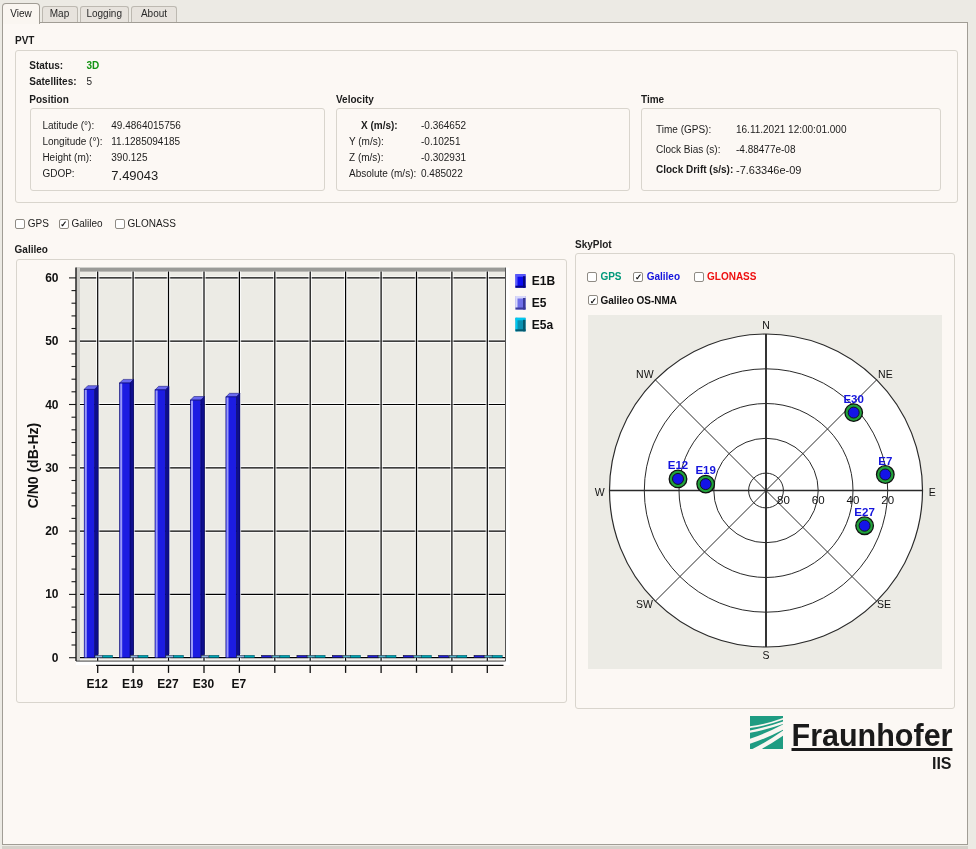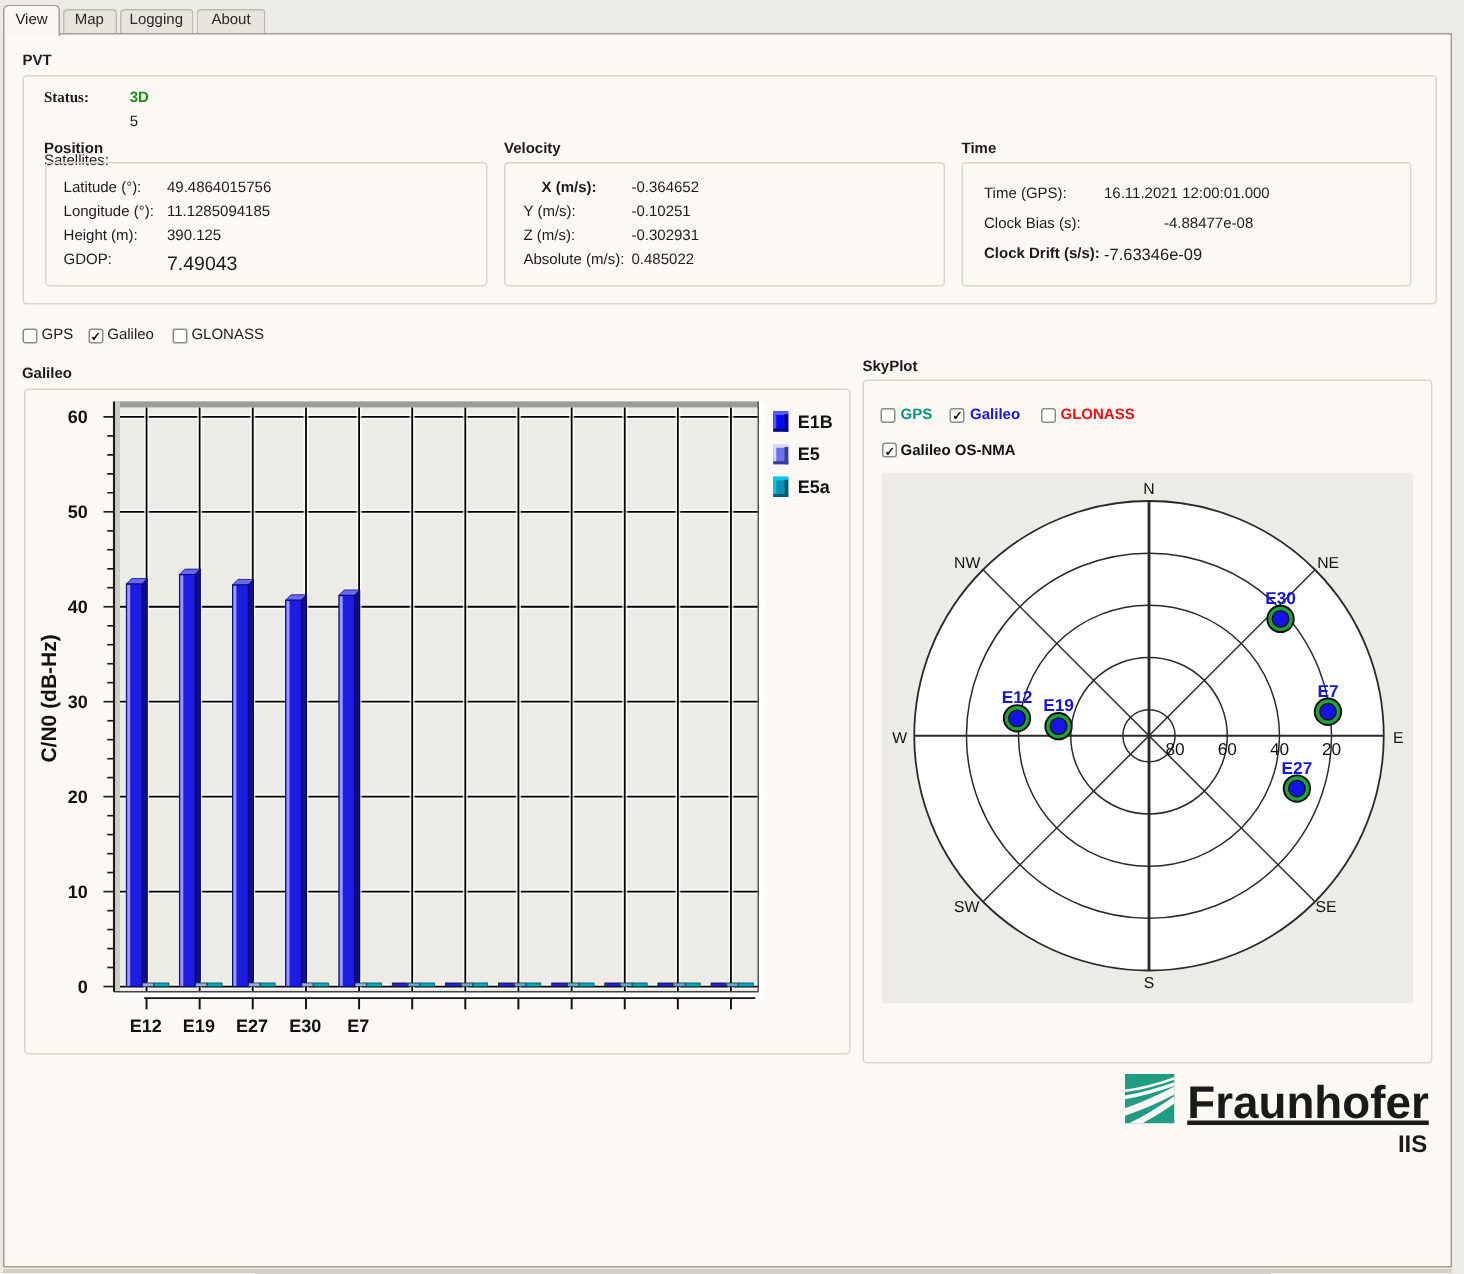--- a/index.html
+++ b/index.html
@@ -11,23 +11,23 @@
 <div style="position:absolute;left:2px;top:3px;width:38px;height:21px;background:#faf6f1;border:1px solid #a19d95;border-bottom:none;border-radius:4px 4px 0 0;"></div>
 <div class="t" style="left:21.0px;transform:translateX(-50%);top:9.0px;font-size:10.0px;font-weight:normal;color:#1c1c1c;">View</div>
 <div style="position:absolute;left:41.5px;top:6px;width:36px;height:16px;background:#e7e3dd;border:1px solid #bdb9b1;border-bottom:none;border-radius:3px 3px 0 0;"></div>
 <div class="t" style="left:59.5px;transform:translateX(-50%);top:9.0px;font-size:10.0px;font-weight:normal;color:#2a2a2a;">Map</div>
 <div style="position:absolute;left:79.5px;top:6px;width:49.5px;height:16px;background:#e7e3dd;border:1px solid #bdb9b1;border-bottom:none;border-radius:3px 3px 0 0;"></div>
 <div class="t" style="left:104.2px;transform:translateX(-50%);top:9.0px;font-size:10.0px;font-weight:normal;color:#2a2a2a;">Logging</div>
 <div style="position:absolute;left:131px;top:6px;width:46px;height:16px;background:#e7e3dd;border:1px solid #bdb9b1;border-bottom:none;border-radius:3px 3px 0 0;"></div>
 <div class="t" style="left:154.0px;transform:translateX(-50%);top:9.0px;font-size:10.0px;font-weight:normal;color:#2a2a2a;">About</div>
 <div class="t" style="left:15.0px;top:35.5px;font-size:10.0px;font-weight:bold;color:#1c1c1c;">PVT</div>
 <div style="position:absolute;left:15.0px;top:49.5px;width:943.0px;height:153.0px;border:1px solid #d9d5cd;border-radius:3px;"></div>
-<div class="t" style="left:29.3px;top:60.5px;font-size:10.0px;font-weight:bold;color:#1c1c1c;font-family:Liberation Serif, serif;">Status:</div>
+<div class="t" style="left:29.3px;top:60.5px;font-size:10.0px;font-weight:bold;color:#1c1c1c;">Status:</div>
 <div class="t" style="left:86.5px;top:60.5px;font-size:10.0px;font-weight:bold;color:#149414;">3D</div>
-<div class="t" style="left:29.3px;top:77.0px;font-size:10.0px;font-weight:normal;color:#1c1c1c;margin-top:26px;">Satellites:</div>
+<div class="t" style="left:29.3px;top:77.0px;font-size:10.0px;font-weight:bold;color:#1c1c1c;">Satellites:</div>
 <div class="t" style="left:86.5px;top:77.0px;font-size:10.0px;font-weight:normal;color:#1c1c1c;">5</div>
 <div class="t" style="left:29.3px;top:94.5px;font-size:10.0px;font-weight:bold;color:#1c1c1c;">Position</div>
 <div style="position:absolute;left:29.7px;top:108.0px;width:295.5px;height:83.0px;border:1px solid #d9d5cd;border-radius:3px;"></div>
 <div class="t" style="left:42.4px;top:120.5px;font-size:10.0px;font-weight:normal;color:#1c1c1c;">Latitude (°):</div>
 <div class="t" style="left:111.3px;top:120.5px;font-size:10.0px;font-weight:normal;color:#1c1c1c;">49.4864015756</div>
 <div class="t" style="left:42.4px;top:136.5px;font-size:10.0px;font-weight:normal;color:#1c1c1c;">Longitude (°):</div>
 <div class="t" style="left:111.3px;top:136.5px;font-size:10.0px;font-weight:normal;color:#1c1c1c;">11.1285094185</div>
 <div class="t" style="left:42.4px;top:152.5px;font-size:10.0px;font-weight:normal;color:#1c1c1c;">Height (m):</div>
 <div class="t" style="left:111.3px;top:152.5px;font-size:10.0px;font-weight:normal;color:#1c1c1c;">390.125</div>
 <div class="t" style="left:42.4px;top:168.5px;font-size:10.0px;font-weight:normal;color:#1c1c1c;">GDOP:</div>
@@ -40,21 +40,21 @@
 <div class="t" style="left:421.0px;top:136.5px;font-size:10.0px;font-weight:normal;color:#1c1c1c;">-0.10251</div>
 <div class="t" style="left:349.0px;top:152.5px;font-size:10.0px;font-weight:normal;color:#1c1c1c;">Z (m/s):</div>
 <div class="t" style="left:421.0px;top:153px;font-size:10.0px;font-weight:normal;color:#1c1c1c;">-0.302931</div>
 <div class="t" style="left:349.0px;top:168.5px;font-size:10.0px;font-weight:normal;color:#1c1c1c;">Absolute (m/s):</div>
 <div class="t" style="left:421.0px;top:168.5px;font-size:10.0px;font-weight:normal;color:#1c1c1c;">0.485022</div>
 <div class="t" style="left:641.0px;top:94.5px;font-size:10.0px;font-weight:bold;color:#1c1c1c;">Time</div>
 <div style="position:absolute;left:641.0px;top:108.0px;width:300.0px;height:83.0px;border:1px solid #d9d5cd;border-radius:3px;"></div>
 <div class="t" style="left:656.0px;top:124.5px;font-size:10.0px;font-weight:normal;color:#1c1c1c;">Time (GPS):</div>
 <div class="t" style="left:736.0px;top:124.5px;font-size:10.0px;font-weight:normal;color:#1c1c1c;">16.11.2021 12:00:01.000</div>
 <div class="t" style="left:656.0px;top:144.5px;font-size:10.0px;font-weight:normal;color:#1c1c1c;">Clock Bias (s):</div>
-<div class="t" style="left:776px;top:144.5px;font-size:10.0px;font-weight:normal;color:#1c1c1c;">-4.88477e-08</div>
+<div class="t" style="left:736.0px;top:144.5px;font-size:10.0px;font-weight:normal;color:#1c1c1c;">-4.88477e-08</div>
 <div class="t" style="left:656.0px;top:164.5px;font-size:10.0px;font-weight:bold;color:#1c1c1c;">Clock Drift (s/s):</div>
 <div class="t" style="left:736.0px;top:164.5px;font-size:11px;font-weight:normal;color:#1c1c1c;">-7.63346e-09</div>
 <div style="position:absolute;left:14.5px;top:218.5px;width:10px;height:10px;background:#fff;border:1px solid #8f8b84;border-radius:2px;"></div>
 <div class="t" style="left:27.7px;top:218.5px;font-size:10.0px;font-weight:normal;color:#1c1c1c;">GPS</div>
 <div style="position:absolute;left:58.8px;top:218.5px;width:10px;height:10px;background:#fff;border:1px solid #8f8b84;border-radius:2px;">
     <span style="position:absolute;left:0.5px;top:-0.5px;font-size:8.5px;font-weight:bold;color:#111;">✓</span>
   </div>
 <div class="t" style="left:71.5px;top:218.5px;font-size:10.0px;font-weight:normal;color:#1c1c1c;">Galileo</div>
 <div style="position:absolute;left:114.8px;top:218.5px;width:10px;height:10px;background:#fff;border:1px solid #8f8b84;border-radius:2px;"></div>
 <div class="t" style="left:127.6px;top:218.5px;font-size:10.0px;font-weight:normal;color:#1c1c1c;">GLONASS</div>

